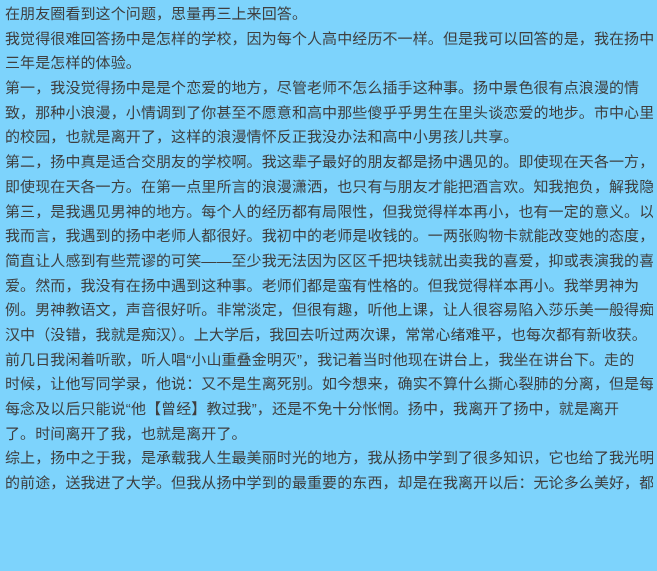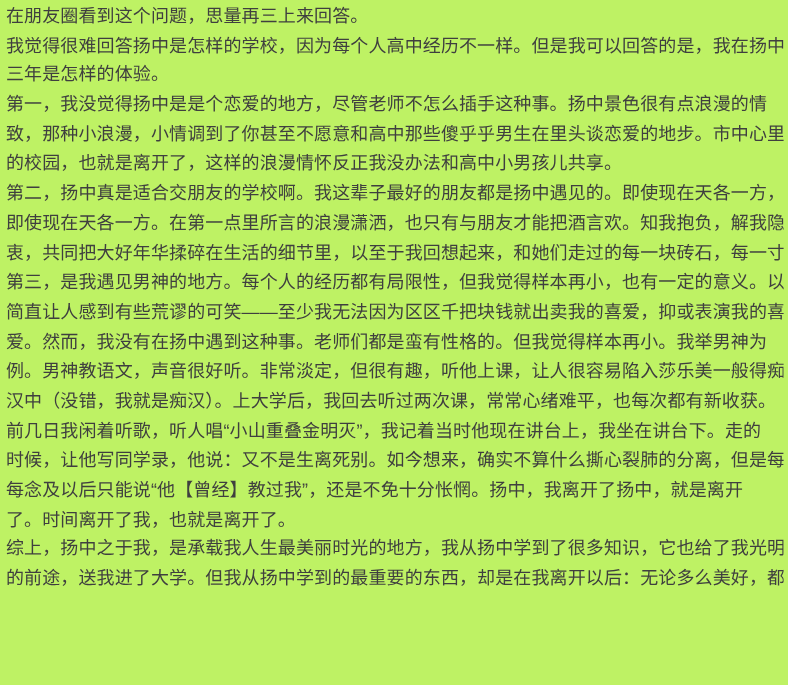--- a/index.html
+++ b/index.html
@@ -11,21 +11,21 @@
     height: 571px;
     background: #ffffff;
     overflow: hidden;
     font-family: "Liberation Sans", "DejaVu Sans", sans-serif;
   }
   .article {
     box-sizing: border-box;
     width: 657px;
     height: 571px;
     padding: 2px 4px 0 5px;
-    background: #bef264;
+    background: #7dd3fc;
   }
   .text-line {
     height: 24.7px;
     line-height: 24.7px;
     font-size: 15px;
     letter-spacing: 0.1px;
     color: #3f3f3f;
     white-space: nowrap;
     overflow: hidden;
     -webkit-font-smoothing: antialiased;
@@ -36,22 +36,22 @@
 
 <div class="article">
   <div class="text-line">在朋友圈看到这个问题，思量再三上来回答。</div>
   <div class="text-line">我觉得很难回答扬中是怎样的学校，因为每个人高中经历不一样。但是我可以回答的是，我在扬中</div>
   <div class="text-line">三年是怎样的体验。</div>
   <div class="text-line">第一，我没觉得扬中是是个恋爱的地方，尽管老师不怎么插手这种事。扬中景色很有点浪漫的情</div>
   <div class="text-line">致，那种小浪漫，小情调到了你甚至不愿意和高中那些傻乎乎男生在里头谈恋爱的地步。市中心里</div>
   <div class="text-line">的校园，也就是离开了，这样的浪漫情怀反正我没办法和高中小男孩儿共享。</div>
   <div class="text-line">第二，扬中真是适合交朋友的学校啊。我这辈子最好的朋友都是扬中遇见的。即使现在天各一方，</div>
   <div class="text-line">即使现在天各一方。在第一点里所言的浪漫潇洒，也只有与朋友才能把酒言欢。知我抱负，解我隐</div>
-  <div class="text-line">衷，共同把大好年华揉碎在生活的细节里，以至于我回想起来，和她们走过的每一块砖石，每一寸</div>
   <div class="text-line">第三，是我遇见男神的地方。每个人的经历都有局限性，但我觉得样本再小，也有一定的意义。以</div>
+  <div class="text-line">我而言，我遇到的扬中老师人都很好。我初中的老师是收钱的。一两张购物卡就能改变她的态度，</div>
   <div class="text-line">简直让人感到有些荒谬的可笑——至少我无法因为区区千把块钱就出卖我的喜爱，抑或表演我的喜</div>
   <div class="text-line">爱。然而，我没有在扬中遇到这种事。老师们都是蛮有性格的。但我觉得样本再小。我举男神为</div>
   <div class="text-line">例。男神教语文，声音很好听。非常淡定，但很有趣，听他上课，让人很容易陷入莎乐美一般得痴</div>
   <div class="text-line">汉中（没错，我就是痴汉）。上大学后，我回去听过两次课，常常心绪难平，也每次都有新收获。</div>
   <div class="text-line">前几日我闲着听歌，听人唱“小山重叠金明灭”，我记着当时他现在讲台上，我坐在讲台下。走的</div>
   <div class="text-line">时候，让他写同学录，他说：又不是生离死别。如今想来，确实不算什么撕心裂肺的分离，但是每</div>
   <div class="text-line">每念及以后只能说“他【曾经】教过我”，还是不免十分怅惘。扬中，我离开了扬中，就是离开</div>
   <div class="text-line">了。时间离开了我，也就是离开了。</div>
   <div class="text-line">综上，扬中之于我，是承载我人生最美丽时光的地方，我从扬中学到了很多知识，它也给了我光明</div>
   <div class="text-line">的前途，送我进了大学。但我从扬中学到的最重要的东西，却是在我离开以后：无论多么美好，都</div>

